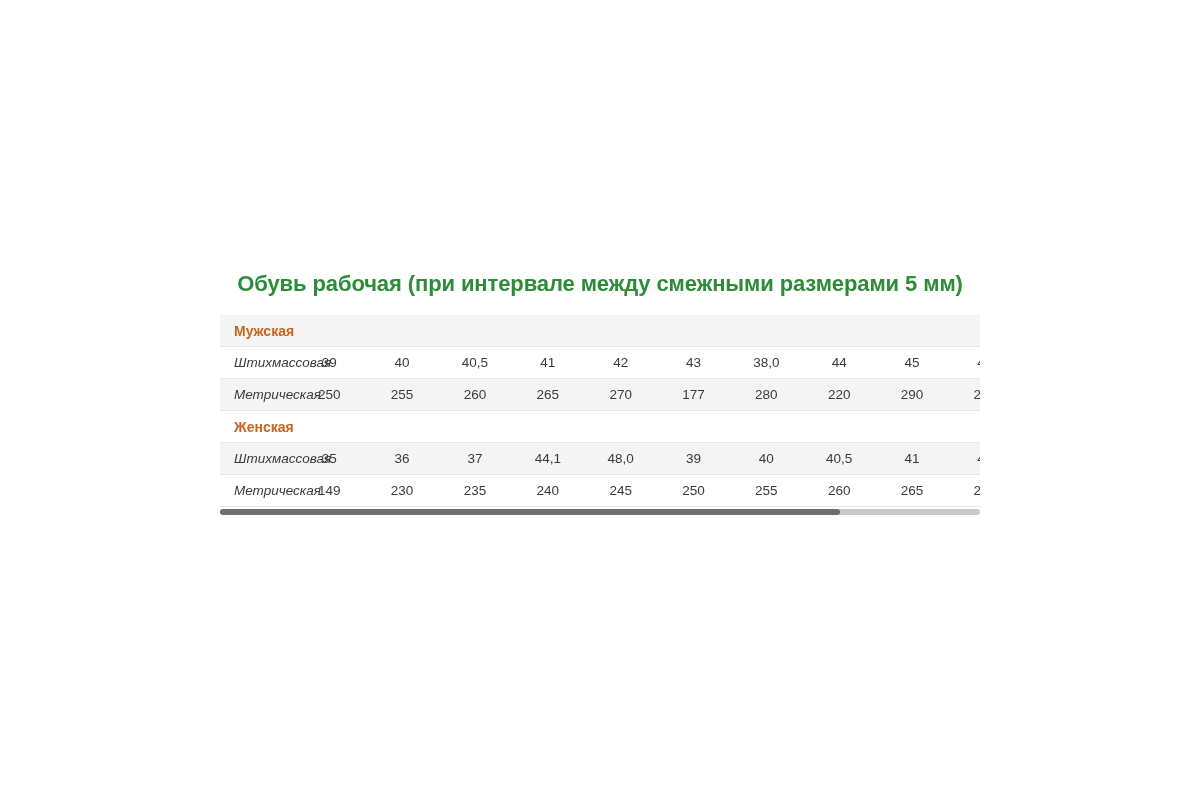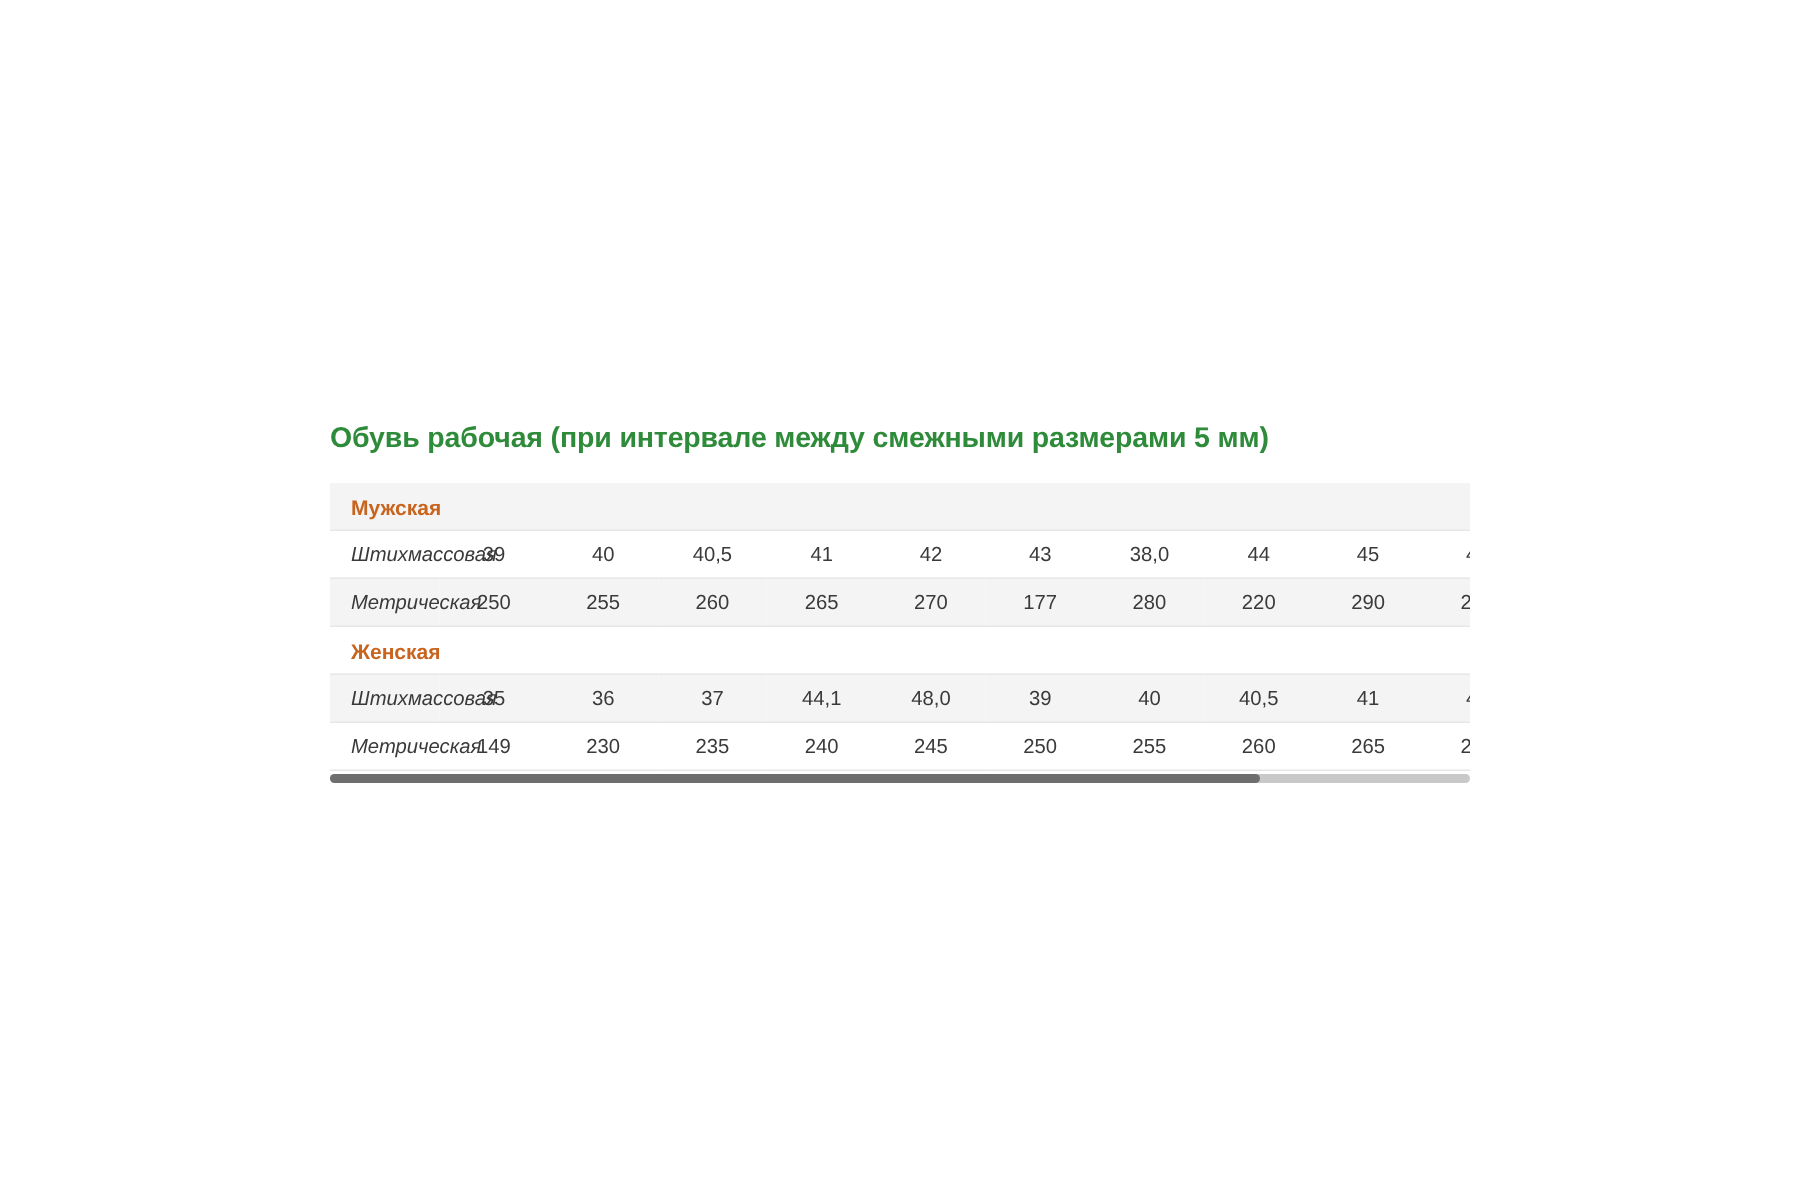--- a/index.html
+++ b/index.html
@@ -19,26 +19,27 @@
     width: 1200px;
     height: 800px;
   }
   .size-block {
     position: absolute;
     left: 220px;
     top: 270px;
     width: 760px;
   }
   .block-title {
-    font-size: 19px;
+    font-size: 22px;
     font-weight: bold;
     color: #2e8b3a;
-    margin: 12px 0 18px 0;
+    margin: 1px 0 18px 0;
     letter-spacing: -0.1px;
     white-space: nowrap;
+    text-align: center;
   }
   .table-viewport {
     position: relative;
     width: 760px;
     overflow: hidden;
   }
   table.size-table {
     border-collapse: collapse;
     table-layout: fixed;
     width: 1020px;

